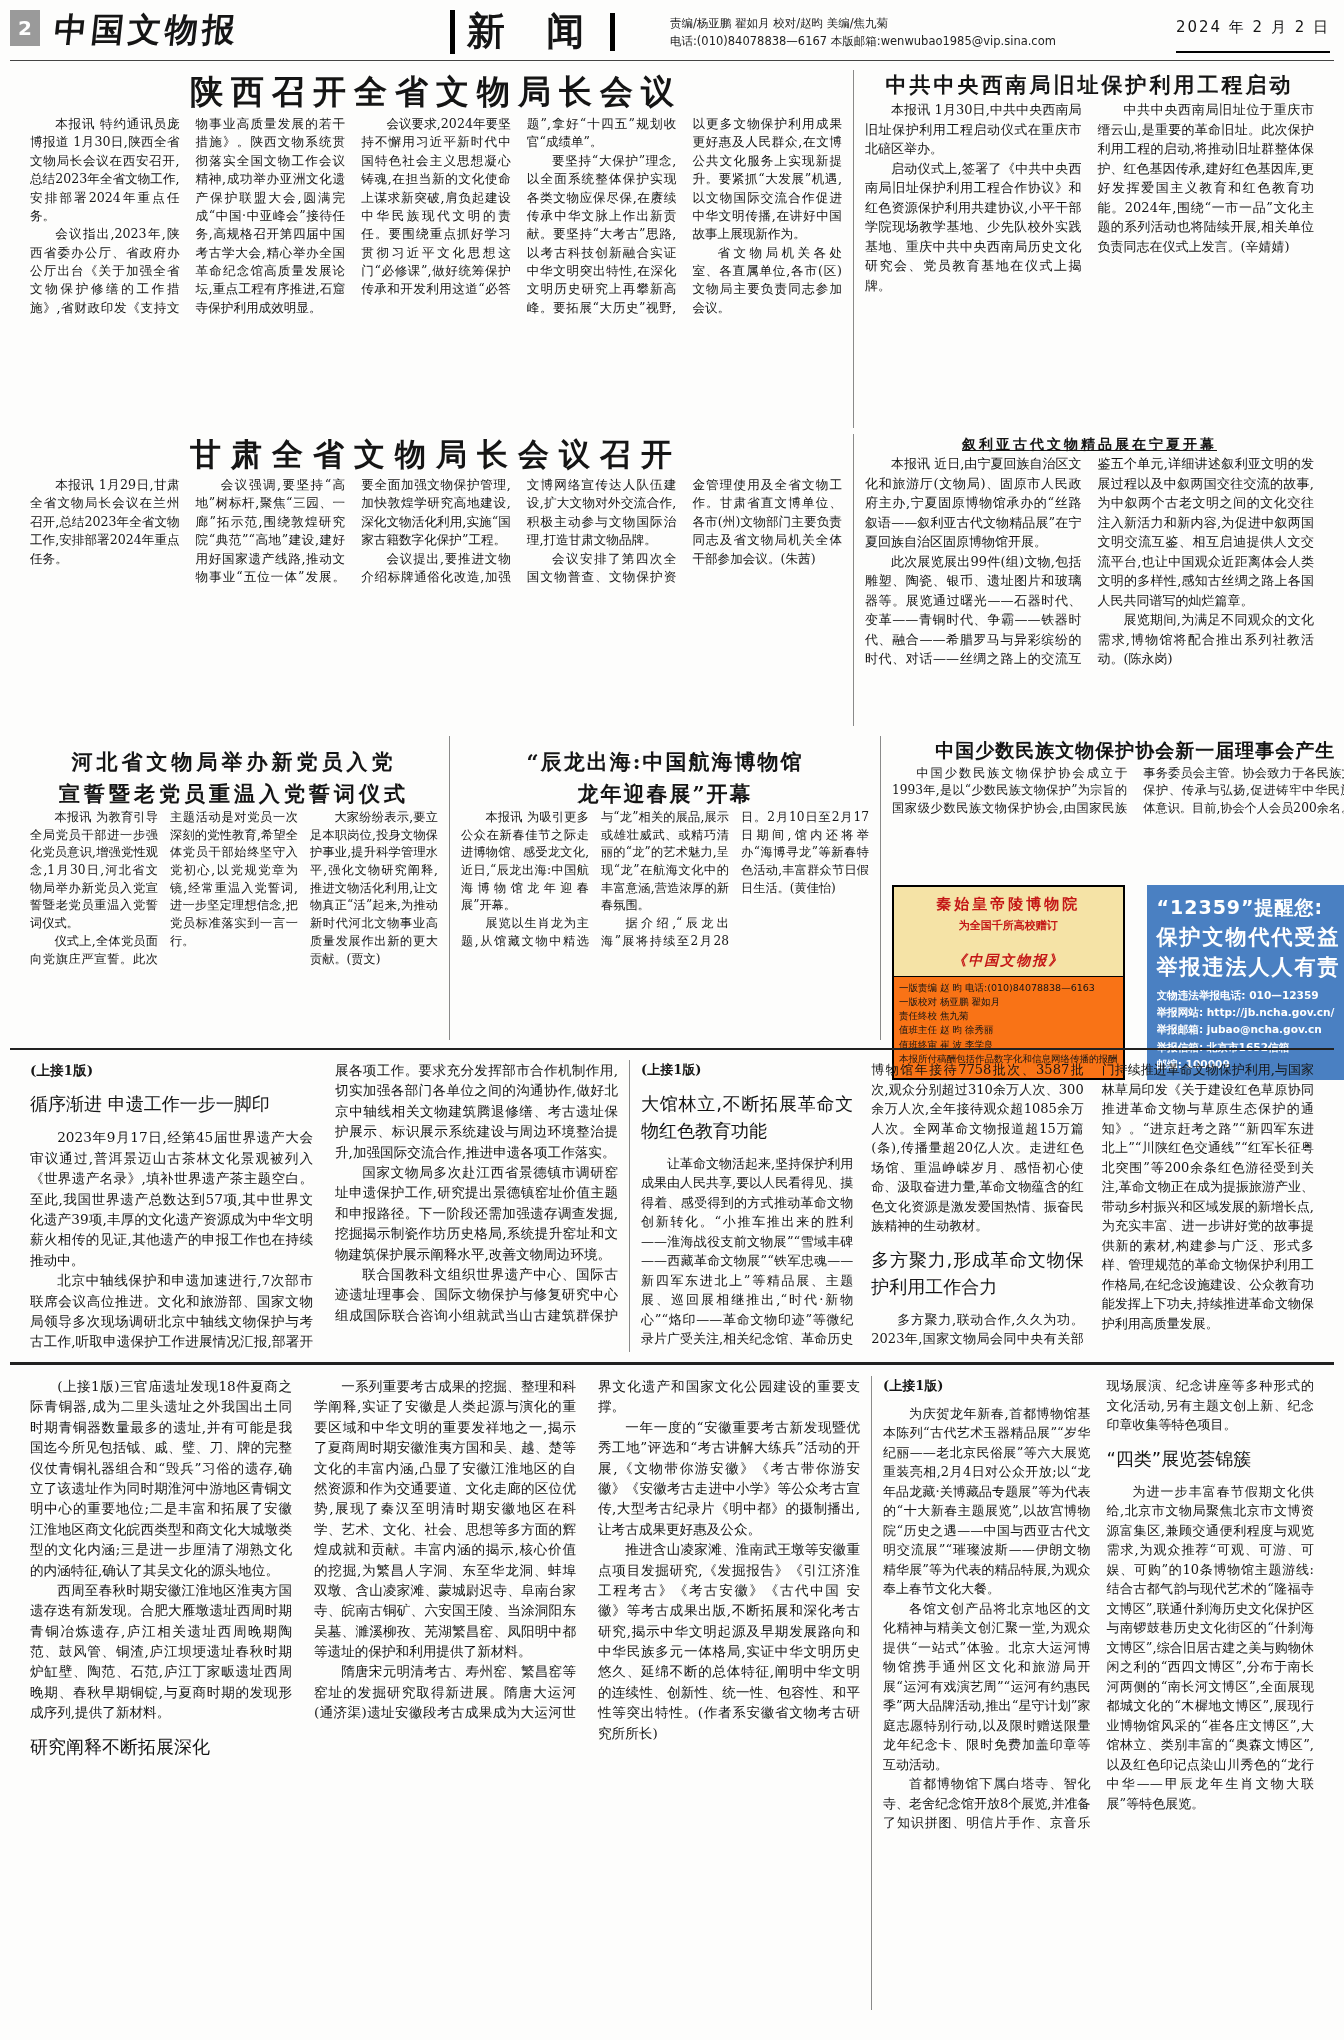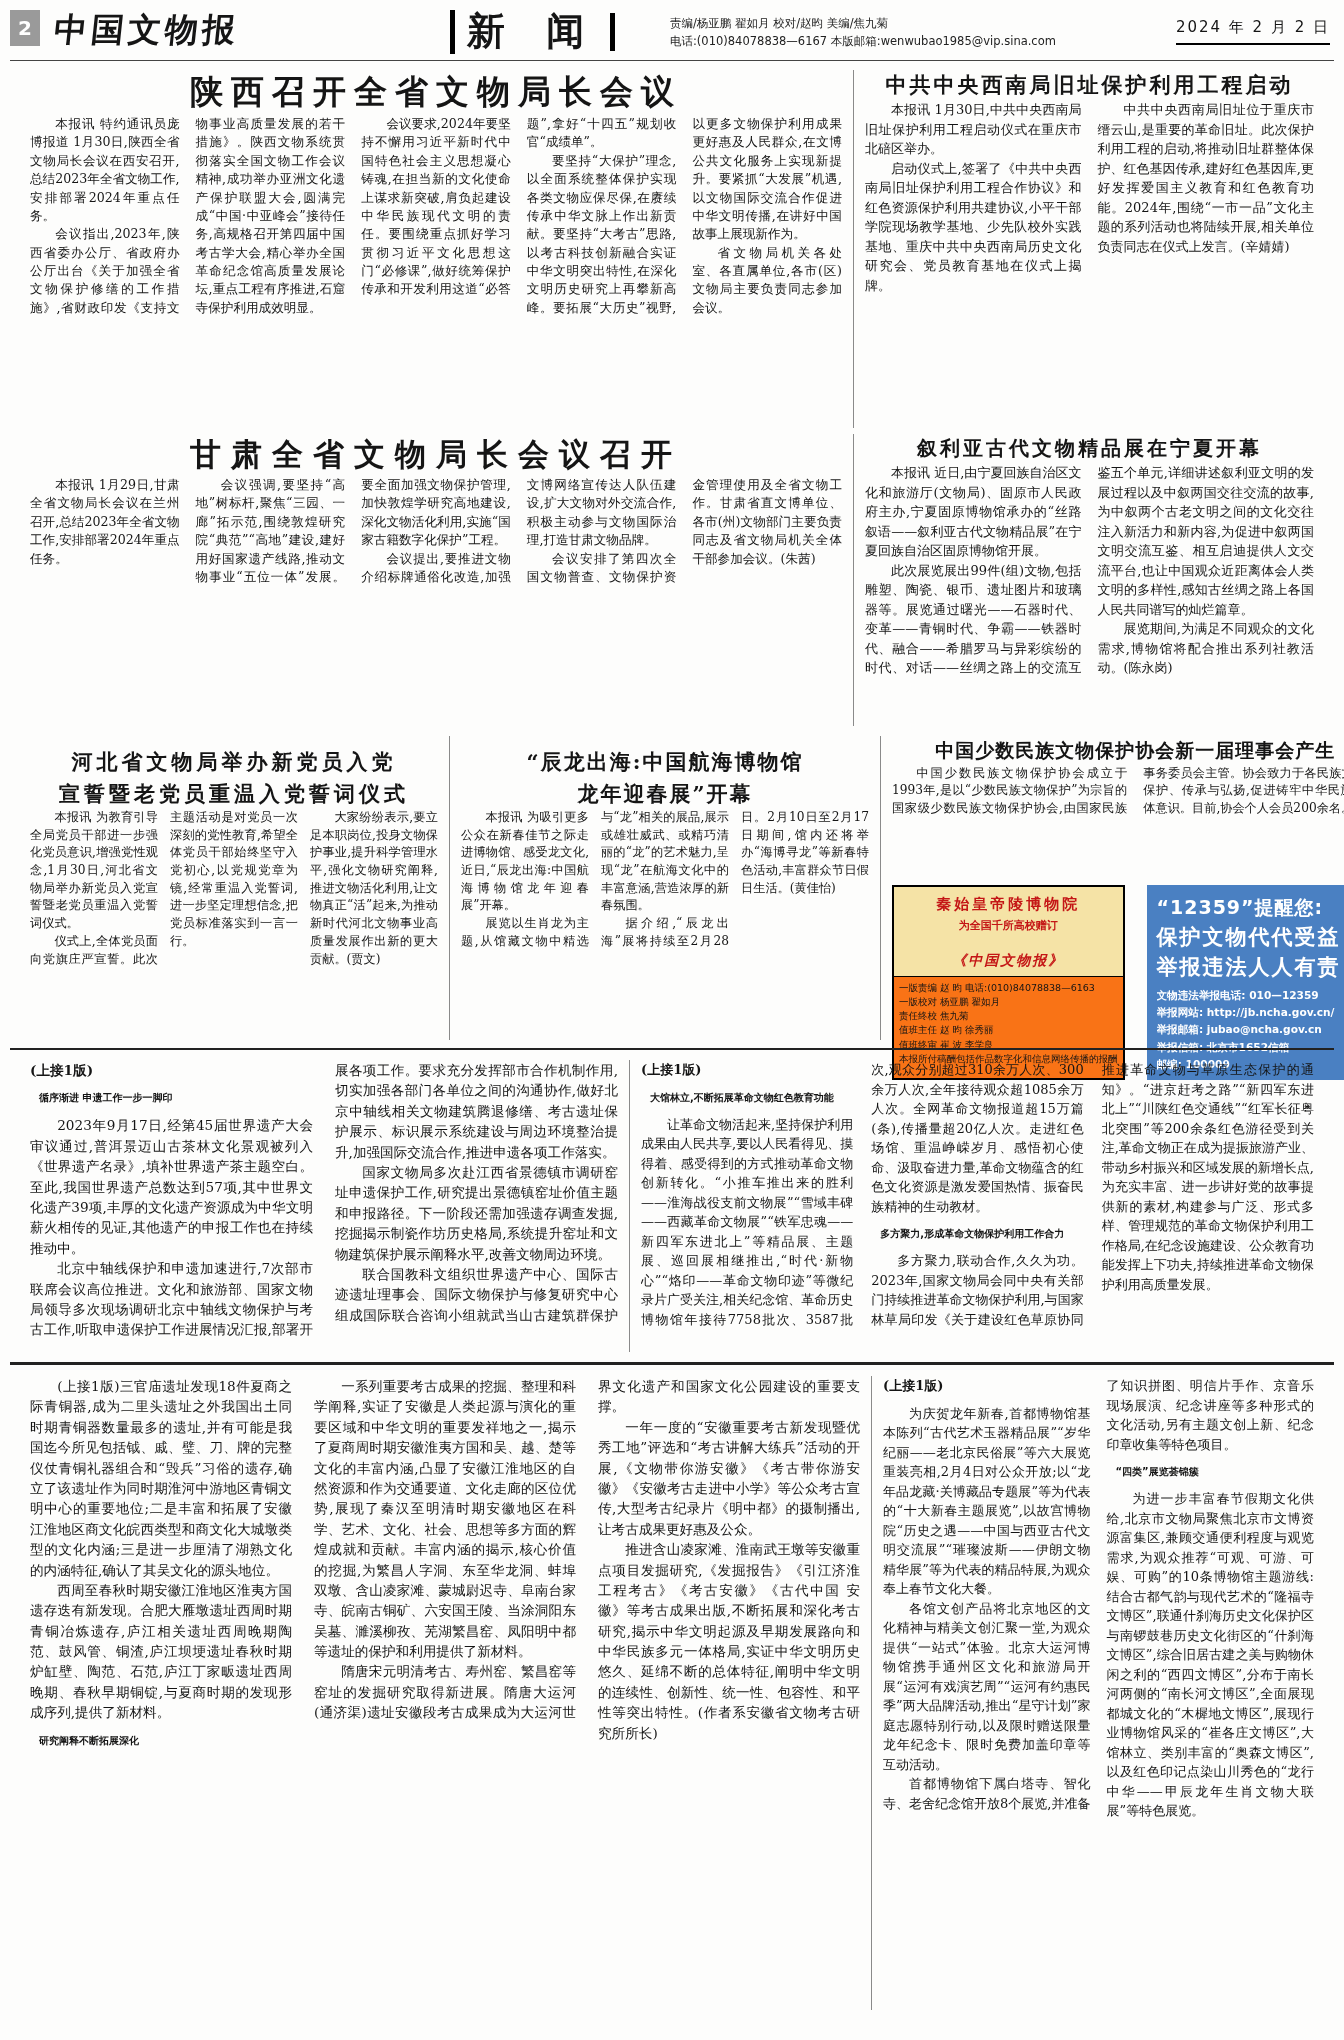--- a/index.html
+++ b/index.html
@@ -10,34 +10,34 @@
   .pagebox{position:absolute;left:0;top:4px;width:30px;height:36px;color:#fff;
            font:bold 20px "DejaVu Sans",sans-serif;text-align:center;line-height:36px;}
   .masthead{position:absolute;left:44px;top:2px;font-weight:900;font-size:33px;letter-spacing:4px;
             transform:skewX(-6deg);font-family:"DejaVu Serif",serif;}
   .section-title{position:absolute;left:440px;top:0;display:flex;align-items:center;gap:12px;}
   .section-title .bar{display:inline-block;width:5px;height:44px;background:#000;}
   .section-title .bar.short{height:38px;}
   .section-title .txt{font-size:38px;font-weight:900;letter-spacing:14px;font-family:"DejaVu Sans",sans-serif;}
   .staff{position:absolute;left:660px;top:8px;width:460px;font:11.5px/1.6 "DejaVu Sans",sans-serif;color:#222;}
   .date{position:absolute;right:4px;top:12px;font:15px "DejaVu Sans",sans-serif;letter-spacing:2px;
-        border-bottom:2px solid #000;padding-bottom:6px;}
+        border-bottom:2px solid #000;padding-bottom:14px;}
   .header-rule{position:absolute;top:60px;left:10px;right:10px;height:1px;background:#444;}
   
   .band{position:absolute;left:30px;right:30px;display:flex;align-items:stretch;}
   .vdiv{width:1px;background:#8a8a8a;margin:0 11px;flex:0 0 auto;}
   h2.headline{margin:0;text-align:center;font-weight:900;}
   .hl-xl{font-size:33px;letter-spacing:8px;margin:10px 0 16px;}
   .hl-lg{font-size:31px;letter-spacing:10px;margin:6px 0 14px;}
   .hl-md{font-size:21px;letter-spacing:3px;line-height:1.45;margin:14px 0 12px;}
   .hl-sm{font-size:20px;letter-spacing:2px;line-height:1.5;margin:4px 0 10px;}
   .cols{column-gap:16px;text-align:justify;overflow:hidden;}
   .para{margin:0;text-indent:2em;}
   .jump{margin:0 0 8px;font-weight:bold;}
-  .subhead{margin:10px 9px;font-size:10px;font-weight:bold;font-family:"DejaVu Sans",sans-serif;}
+  .subhead{margin:10px 0;font-size:18px;font-weight:normal;font-family:"DejaVu Sans",sans-serif;}
   .b-body{font-size:12.6px;line-height:1.46;}
   .b-body2{font-size:13px;line-height:1.5;}
   .b-small{font-size:12.2px;line-height:1.45;}
   .b-big{font-size:13.6px;line-height:1.5;}
   
   .adrow{display:flex;gap:22px;margin-top:10px;}
   .ad-qin{flex:0 0 200px;border:2px solid #000;background:#f97316;}
   .ad-qin .adhead{padding:8px 4px 6px;text-align:center;}
   .ad-qin .adhead .l1{font-size:15px;font-weight:900;letter-spacing:3px;}
   .ad-qin .adhead .l2{font-size:11px;font-weight:bold;margin-top:4px;}
@@ -98,21 +98,21 @@
       <h2 class="headline hl-lg">甘肃全省文物局长会议召开</h2>
       <div class="cols b-body" style="column-count:5;height:218px;">
           <p class="para">本报讯 1月29日,甘肃全省文物局长会议在兰州召开,总结2023年全省文物工作,安排部署2024年重点任务。</p>
           <p class="para">会议强调,要坚持“高地”树标杆,聚焦“三园、一廊”拓示范,围绕敦煌研究院“典范”“高地”建设,建好用好国家遗产线路,推动文物事业“五位一体”发展。要全面加强文物保护管理,加快敦煌学研究高地建设,深化文物活化利用,实施“国家古籍数字化保护”工程。</p>
           <p class="para">会议提出,要推进文物介绍标牌通俗化改造,加强文博网络宣传达人队伍建设,扩大文物对外交流合作,积极主动参与文物国际治理,打造甘肃文物品牌。</p>
           <p class="para">会议安排了第四次全国文物普查、文物保护资金管理使用及全省文物工作。甘肃省直文博单位、各市(州)文物部门主要负责同志及省文物局机关全体干部参加会议。(朱茜)</p>
         </div>
     </div>
     <div class="vdiv"></div>
     <div style="flex:1 1 auto;">
-      <h2 class="headline hl-md" style="font-size:20px;">叙利亚古代文物精品展在宁夏开幕</h2>
+      <h2 class="headline hl-md" style="font-size:14px;text-decoration:underline;">叙利亚古代文物精品展在宁夏开幕</h2>
       <div class="cols b-body2" style="column-count:2;height:222px;">
           <p class="para">本报讯 近日,由宁夏回族自治区文化和旅游厅(文物局)、固原市人民政府主办,宁夏固原博物馆承办的“丝路 叙语——叙利亚古代文物精品展”在宁夏回族自治区固原博物馆开展。</p>
           <p class="para">此次展览展出99件(组)文物,包括雕塑、陶瓷、银币、遗址图片和玻璃器等。展览通过曙光——石器时代、变革——青铜时代、争霸——铁器时代、融合——希腊罗马与异彩缤纷的时代、对话——丝绸之路上的交流互鉴五个单元,详细讲述叙利亚文明的发展过程以及中叙两国交往交流的故事,为中叙两个古老文明之间的文化交往注入新活力和新内容,为促进中叙两国文明交流互鉴、相互启迪提供人文交流平台,也让中国观众近距离体会人类文明的多样性,感知古丝绸之路上各国人民共同谱写的灿烂篇章。</p>
           <p class="para">展览期间,为满足不同观众的文化需求,博物馆将配合推出系列社教活动。(陈永岗)</p>
         </div>
     </div>
   </div>
 
   <div class="band" style="top:736px;height:304px;">
     <div style="flex:0 0 408px;">

